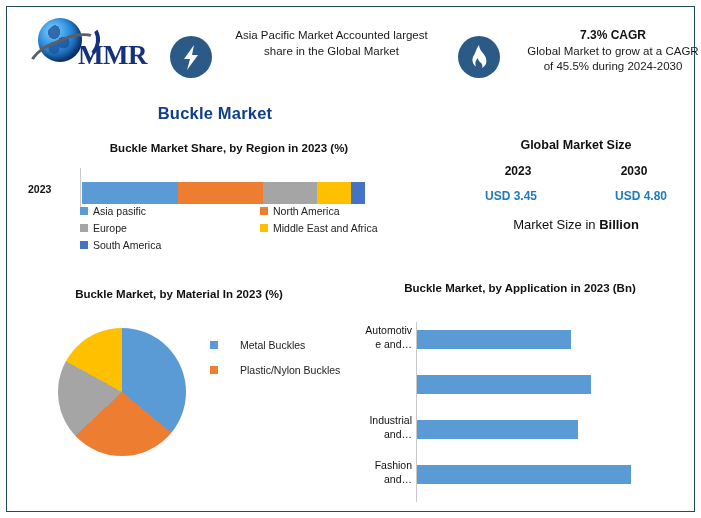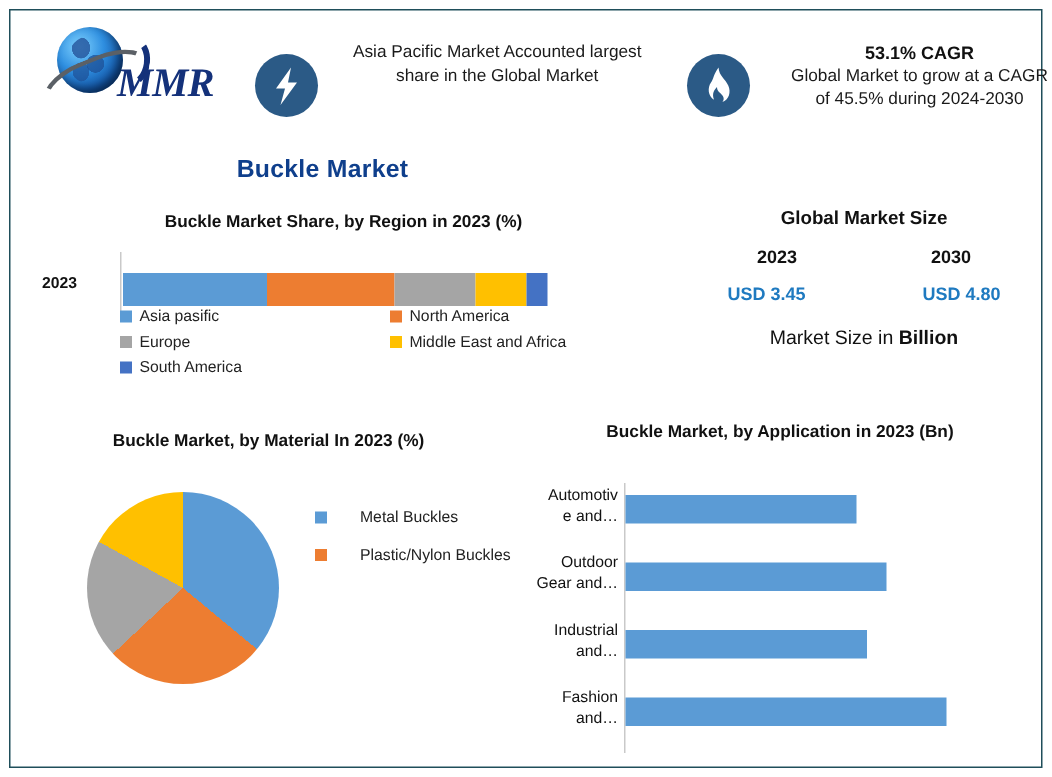--- a/index.html
+++ b/index.html
@@ -2,21 +2,21 @@
 <html><head>
 <meta charset="utf-8">
 <style>
   html,body{margin:0;padding:0;background:#fff;}
   body{width:701px;height:518px;overflow:hidden;font-family:"Liberation Sans",sans-serif;}
   #frame{position:relative;width:701px;height:518px;box-sizing:border-box;background:#ffffff;}
   #border{position:absolute;left:6px;top:6px;right:6px;bottom:6px;border:1.5px solid #1f4e5a;box-sizing:border-box;}
 
   
   #header{position:absolute;left:10px;top:8px;width:681px;height:86px;}
-  .logo{position:absolute;left:10px;top:6px;width:140px;height:62px;font-style:italic;}
+  .logo{position:absolute;left:10px;top:6px;width:140px;height:62px;}
   .globe{position:absolute;left:18px;top:4px;width:44px;height:44px;border-radius:50%;
          background:radial-gradient(circle at 34% 30%, #7fd2ff 0%, #2f8fe0 38%, #1356a8 70%, #06306e 100%);
          box-shadow:inset -3px -3px 6px rgba(0,0,0,.45);}
   .globe:after{content:"";position:absolute;left:7px;top:6px;width:30px;height:32px;
          background:radial-gradient(ellipse at 30% 25%, rgba(40,90,160,.85) 0 20%, transparent 21%),
                     radial-gradient(ellipse at 62% 58%, rgba(30,80,150,.75) 0 22%, transparent 23%),
                     radial-gradient(ellipse at 30% 75%, rgba(30,80,150,.7) 0 18%, transparent 19%);
          border-radius:50%;}
   .swoosh{position:absolute;left:6px;top:24px;width:74px;height:34px;border:3.5px solid #5b6066;
           border-color:#5b6066 transparent transparent transparent;border-radius:50%/60%;
@@ -103,21 +103,21 @@
     </div>
 
     <div class="hitem" style="left:448px;width:250px;">
       <span class="hicon">
         <svg width="42" height="42" viewBox="0 0 42 42" aria-hidden="true">
           <path d="M21 9 C17 15 18 16 16 19 C13.5 22.5 14 28 18 30.5 C16.5 26.5 18 24 20 22 C20 25 22 25.5 23.5 27.5 C25 29.5 24.5 31 23.5 32 C28 30.5 29.5 25.5 27.5 21 C25.5 16.5 21.5 15 21 9 Z" fill="#ffffff"></path>
         </svg>
       </span>
       <span style="margin-left:12px;width:190px;">
         <span class="htext" style="display:block;">
-          <span class="hstrong">53.1% CAGR</span>
+          <span class="hstrong">7.3% CAGR</span>
           <span>Global Market to grow at a CAGR of 45.5% during 2024-2030</span>
         </span>
       </span>
     </div>
   </div>
 
   <div id="main-title">Buckle Market</div>
 
   <div id="region-block">
     <div class="chart-title">Buckle Market Share, by Region in 2023 (%)</div>
@@ -191,24 +191,20 @@
     <div id="app-plot">
       <div id="app-axis"></div>
     <div class="app-row" style="top: 0px;">
           <div class="app-lab">
             <div>Automotiv</div>
             <div>e and…</div>
           </div>
           <div class="app-bar" style="width: 154.286px; background: rgb(91, 155, 213);"></div>
         </div>
         <div class="app-row" style="top: 45px;">
-          <div class="app-lab">
-            <div>Outdoor</div>
-            <div>Gear and…</div>
-          </div>
           <div class="app-bar" style="width: 173.571px; background: rgb(91, 155, 213);"></div>
         </div>
         <div class="app-row" style="top: 90px;">
           <div class="app-lab">
             <div>Industrial</div>
             <div>and…</div>
           </div>
           <div class="app-bar" style="width: 160.714px; background: rgb(91, 155, 213);"></div>
         </div>
         <div class="app-row" style="top: 135px;">

